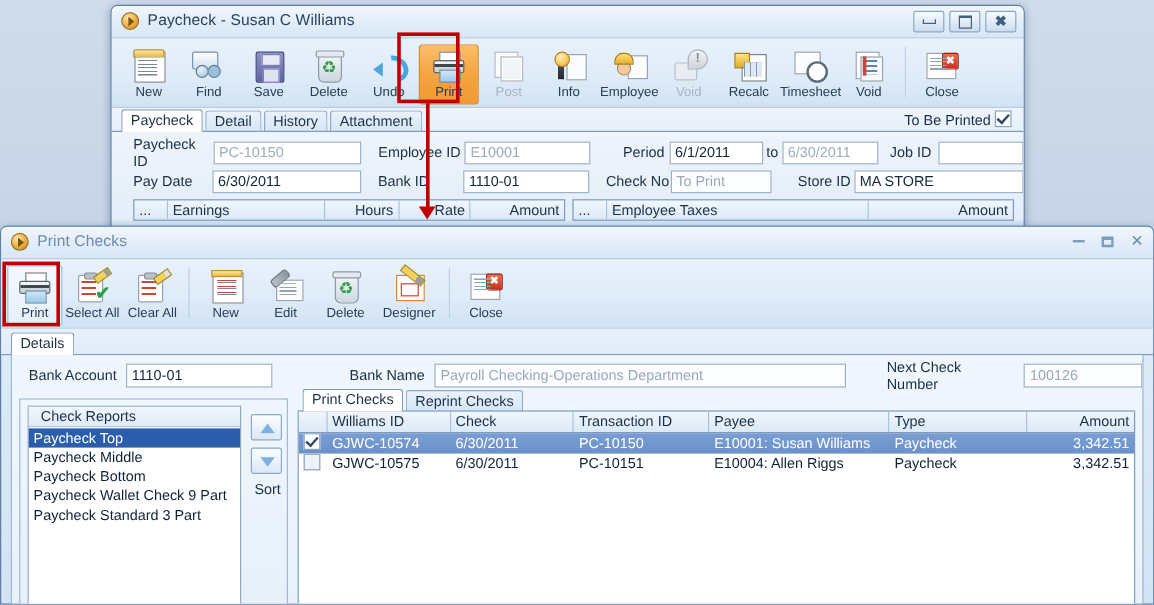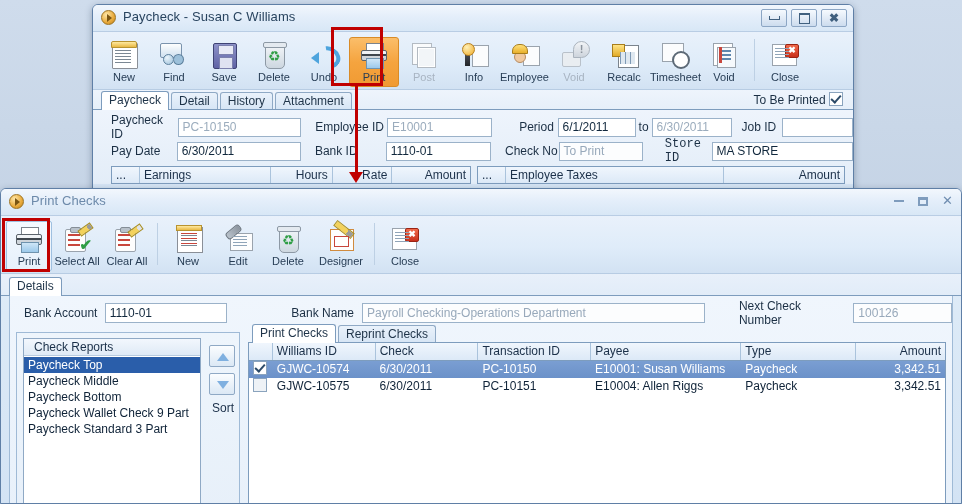--- a/index.html
+++ b/index.html
@@ -427,21 +427,21 @@
       <span class="fld combo" style="width:78px;"></span>
     </div>
 
     <div class="pc-row">
       <span class="lbl" style="width:76px;">Pay Date</span>
       <span class="fld combo" style="width:140px;">6/30/2011</span>
       <span class="lbl" style="width:82px;margin-left:14px;">Bank ID</span>
       <span class="fld combo" style="width:118px;">1110-01</span>
       <span class="lbl" style="width:62px;margin-left:14px;">Check No</span>
       <span class="fld grey" style="width:96px;">To Print</span>
-      <span class="lbl" style="width:54px;margin-left:22px;font-family:Liberation Mono, monospace;">Store ID</span>
+      <span class="lbl" style="width:54px;margin-left:22px;">Store ID</span>
       <span class="fld combo" style="width:160px;">MA STORE</span>
     </div>
 
     <div style="display:flex;padding:3px 0 0 18px;gap:6px;">
       <div class="gridhdr" style="width:360px;">
         <div class="gh" style="width:28px;">...</div>
         <div class="gh" style="width:132px;">Earnings</div>
         <div class="gh r" style="width:62px;">Hours</div>
         <div class="gh r" style="width:60px;">Rate</div>
         <div class="gh r" style="width:78px;">Amount</div>

